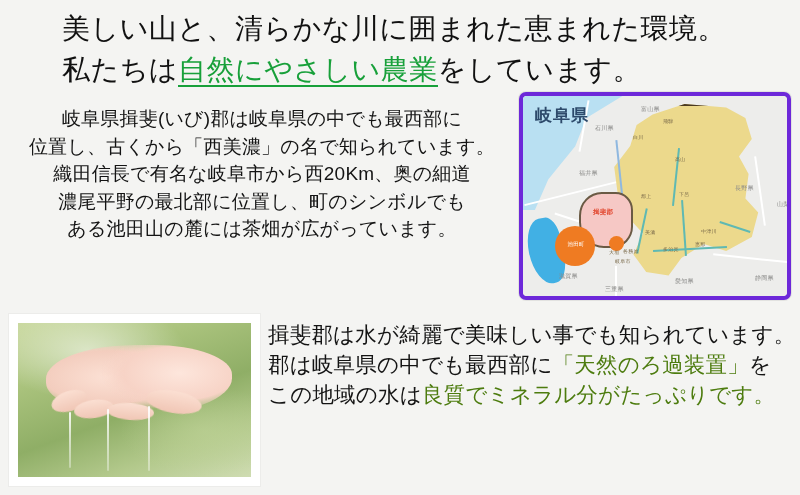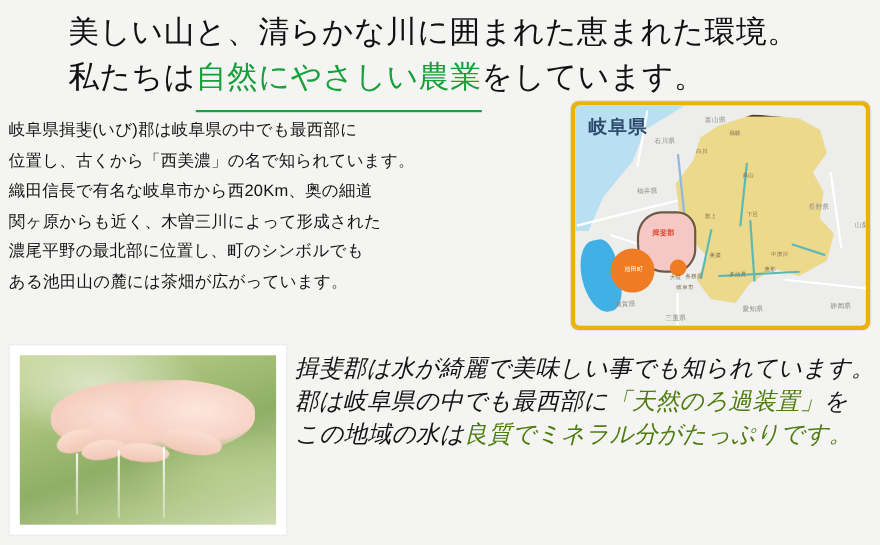--- a/index.html
+++ b/index.html
@@ -17,46 +17,47 @@
   .heading {
     position:absolute;
     left:62px; top:8px;
     width:720px;
     font-size:28px;
     line-height:41px;
     letter-spacing:0.5px;
     color:#111;
     white-space:nowrap;
   }
-  .heading .ln { display:block; }
+  .heading .ln { display:block;font-family:Liberation Serif, serif; }
   .hl-green {
     color:#18a03a;
     border-bottom:2px solid #18a03a;
-    padding-bottom:15px;
+    padding-bottom:0;
   }
 
   
   .body-left {
     position:absolute;
     left:8px; top:105px;
     width:508px;
-    font-size:15px;
+    font-size:19px;
     line-height:27.5px;
     letter-spacing:0.2px;
     color:#141414;
     white-space:nowrap;
+    text-align:center;
   }
   .body-left .ln { display:block; }
 
   
   .map-card {
     position:absolute;
     left:519px; top:92px;
     width:272px; height:208px;
-    background:#eab308;
+    background:#6d28d9;
     border-radius:7px;
     box-shadow:0 0 0 1px #e2e2e0;
     overflow:hidden;
   }
   .map-inner { position:absolute; inset:4px; border-radius:4px; overflow:hidden; background:#efefed; }
   .sea {
     position:absolute; left:-6px; top:-4px;
     width:112px; height:118px;
     background:#b9e0f2;
     clip-path:polygon(0% 0%,100% 0%,62% 22%,52% 46%,40% 60%,28% 74%,16% 100%,0% 100%);
@@ -195,38 +196,37 @@
   .body-right {
     position:absolute;
     left:268px; top:320px;
     width:530px;
     font-size:21.5px;
     line-height:30px;
     letter-spacing:0.2px;
     color:#141414;
     white-space:nowrap;
   }
-  .body-right .ln { display:block;font-style:italic; }
+  .body-right .ln { display:block; }
   .hl-red { color:#4d7c0f; }
 </style>
 </head>
 <body>
 
 <div class="page">
 
   <div class="heading">
     <span class="ln">美しい山と、清らかな川に囲まれた恵まれた環境。</span>
     <span class="ln"><span>私たちは</span><span class="hl-green">自然にやさしい農業</span><span>をしています。</span></span>
   </div>
 
   <div class="body-left">
     <span class="ln">岐阜県揖斐(いび)郡は岐阜県の中でも最西部に</span>
     <span class="ln">位置し、古くから「西美濃」の名で知られています。</span>
     <span class="ln">織田信長で有名な岐阜市から西20Km、奥の細道</span>
-    <span class="ln">関ヶ原からも近く、木曽三川によって形成された</span>
     <span class="ln">濃尾平野の最北部に位置し、町のシンボルでも</span>
     <span class="ln">ある池田山の麓には茶畑が広がっています。</span>
   </div>
 
   <div class="map-card">
     <div class="map-inner">
 
       <div class="land-base"></div>
       <div class="sea"></div>
       <div class="lake"></div>

